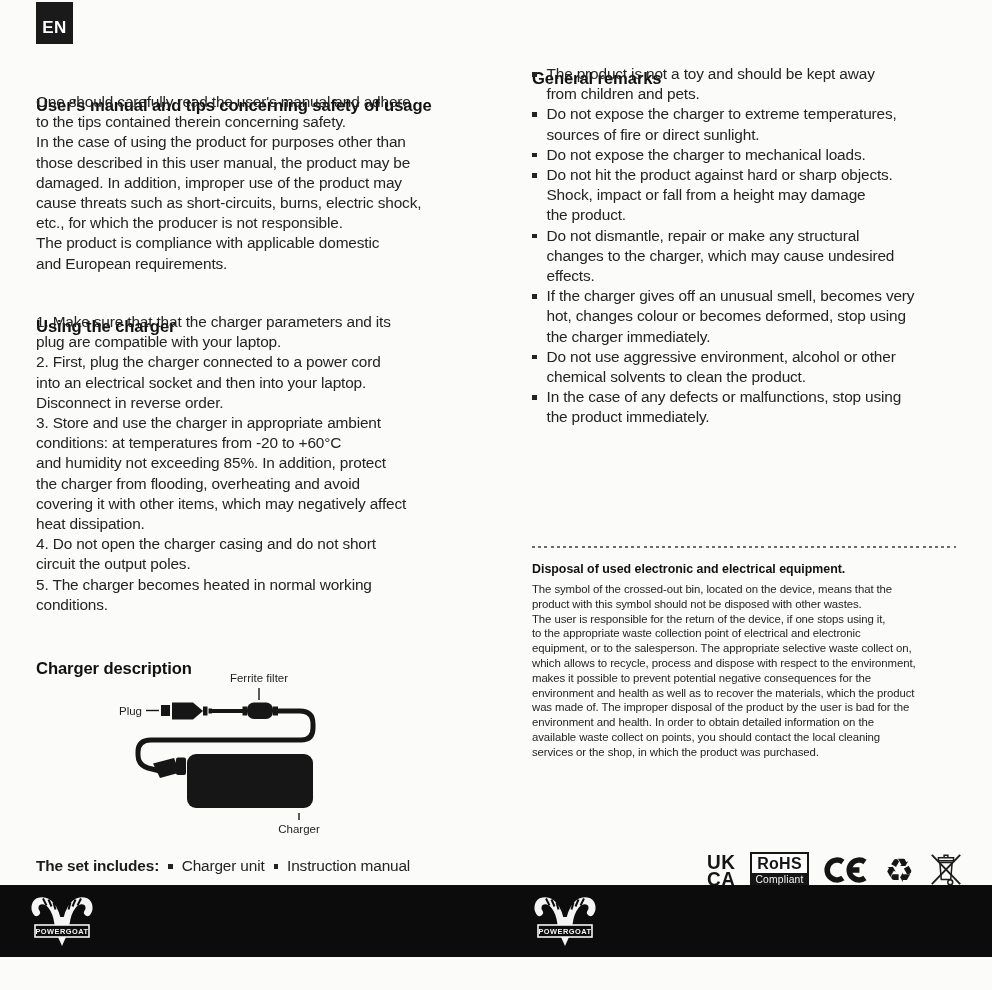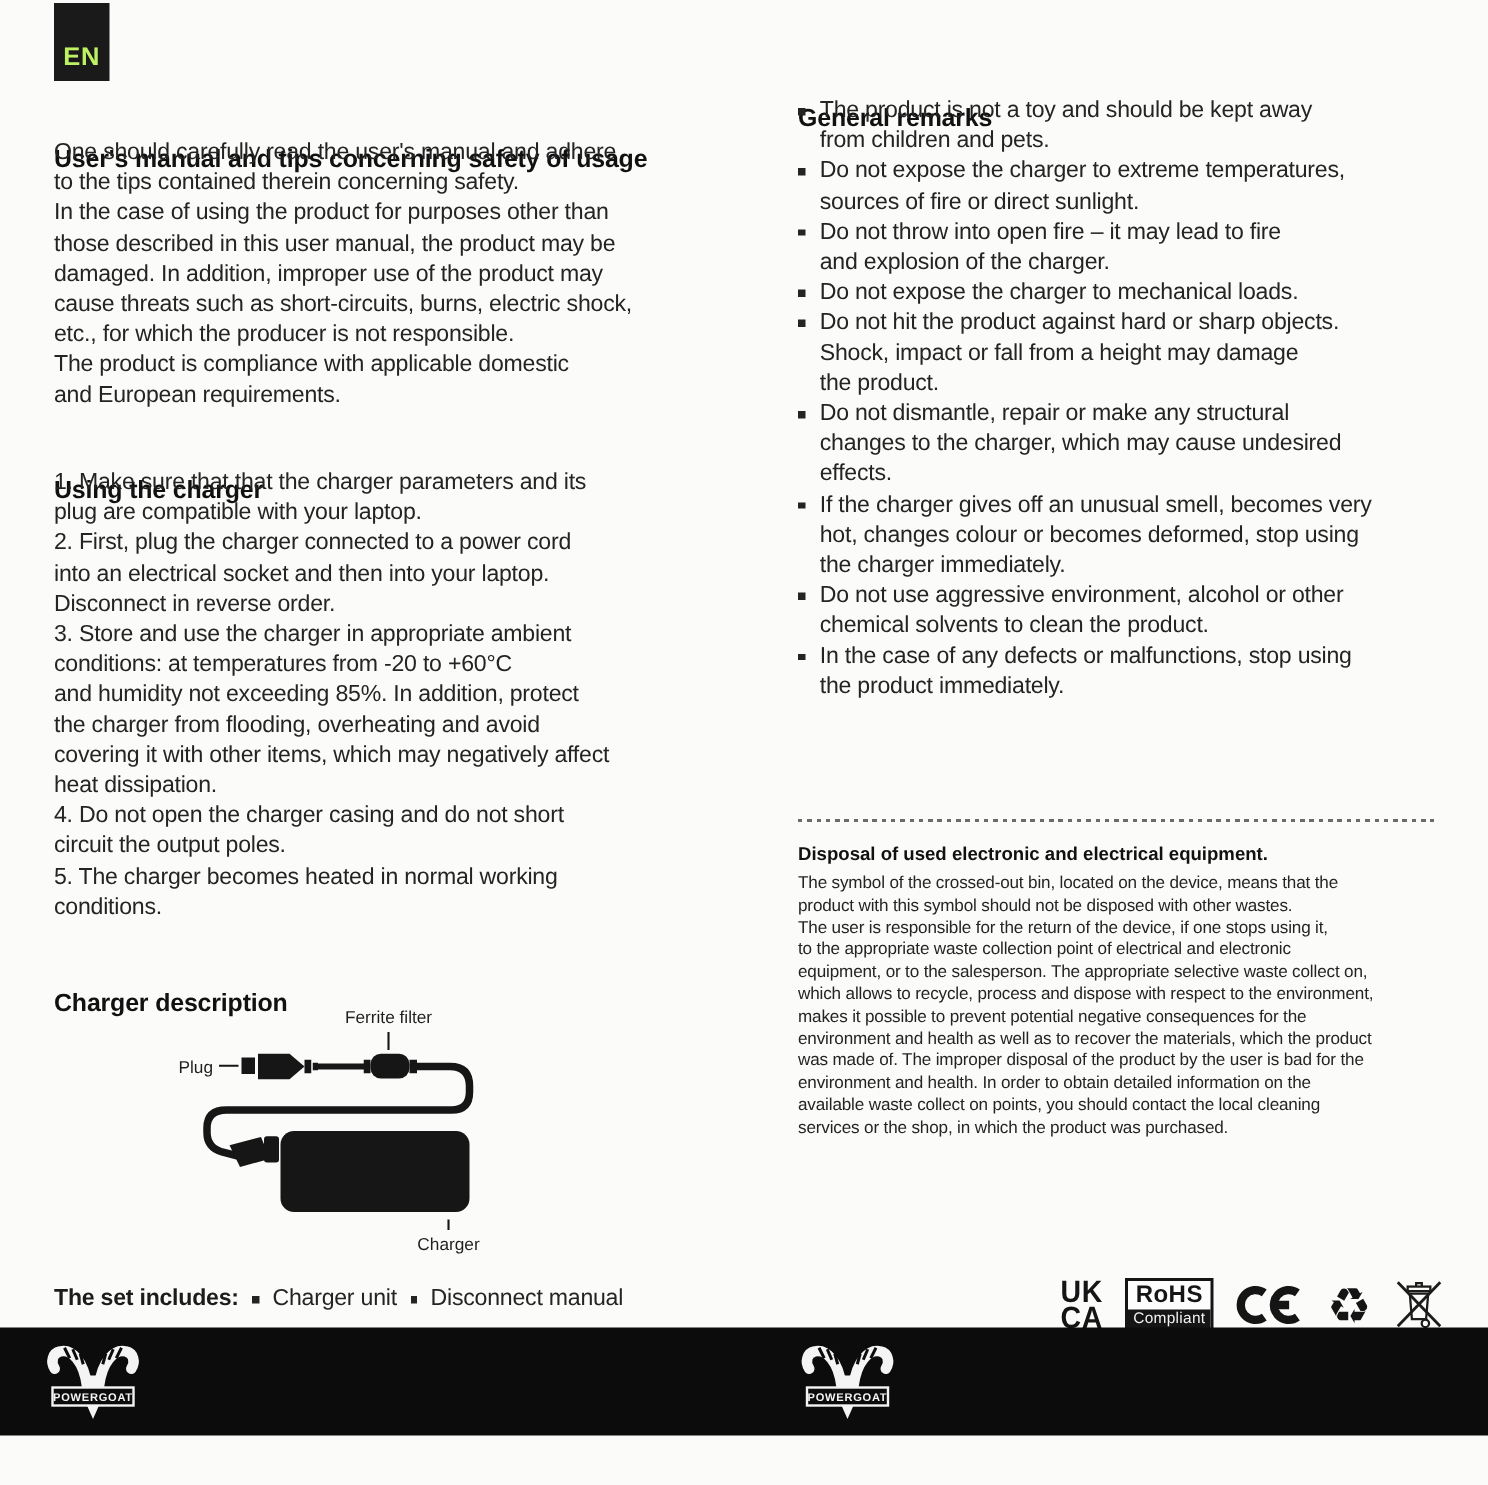--- a/index.html
+++ b/index.html
@@ -1,22 +1,22 @@
 <!DOCTYPE html>
 <html><head>
 <meta charset="utf-8">
 <style>
   * { margin:0; padding:0; box-sizing:border-box; }
   html,body { width:992px; height:990px; }
   body { font-family:"Liberation Sans", sans-serif; background:#e9e9e7; }
   .page { position:relative; width:992px; height:990px; background:#fbfbf9; overflow:hidden; }
   .abs { position:absolute; }
 
-  .lang-badge { left:36px; top:2px; width:37px; height:52px; background:#1a1a1a;
-    color:#bef264; font-weight:700; font-size:17px; display:flex; align-items:flex-end;
+  .lang-badge { left:36px; top:2px; width:37px; height:42px; background:#1a1a1a;
+    color:#ffffff; font-weight:700; font-size:17px; display:flex; align-items:flex-end;
     justify-content:center; padding-bottom:6px; letter-spacing:.5px; }
 
   .h1 { font-size:16.6px; font-weight:700; color:#111; letter-spacing:-.1px;margin-top:32px; }
   .h2s { font-size:12.4px; font-weight:700; color:#111; }
   .body { font-size:15.4px; line-height:20.2px; color:#242424; white-space:pre-line; letter-spacing:-.15px; }
   .fine { font-size:11.4px; line-height:14.8px; color:#242424; white-space:pre-line; letter-spacing:-.1px; }
 
   ul.bullets { list-style:none; width:432px; }
   ul.bullets li { display:flex; gap:10px; }
   .sq { width:4.5px; height:4.5px; background:#242424; flex:none; }
@@ -121,40 +121,35 @@
 
     <line x1="194" y1="147" x2="194" y2="154" stroke="#161616" stroke-width="1.4"></line>
     <text x="194" y="167" text-anchor="middle">Charger</text>
   </svg>
 
   <div class="abs set-line" style="left:36px; top:857px;">
     <span class="lbl">The set includes:</span>
     <span class="sq"></span>
     <span class="itm">Charger unit</span>
     <span class="sq"></span>
-    <span class="itm">Disconnect manual</span>
+    <span class="itm">Instruction manual</span>
   </div>
 
   <div class="abs h1" style="left:532px; top:37px;">General remarks</div>
 
   <ul class="abs bullets" style="left:532px; top:64px;">
     <li>
         <span class="sq"></span>
         <span class="body">The product is not a toy and should be kept away
 from children and pets.</span>
       </li>
     <li>
         <span class="sq"></span>
         <span class="body">Do not expose the charger to extreme temperatures,
 sources of fire or direct sunlight.</span>
-      </li>
-    <li>
-        <span class="sq"></span>
-        <span class="body">Do not throw into open fire – it may lead to fire
-and explosion of the charger.</span>
       </li>
     <li>
         <span class="sq"></span>
         <span class="body">Do not expose the charger to mechanical loads.</span>
       </li>
     <li>
         <span class="sq"></span>
         <span class="body">Do not hit the product against hard or sharp objects.
 Shock, impact or fall from a height may damage
 the product.</span>

